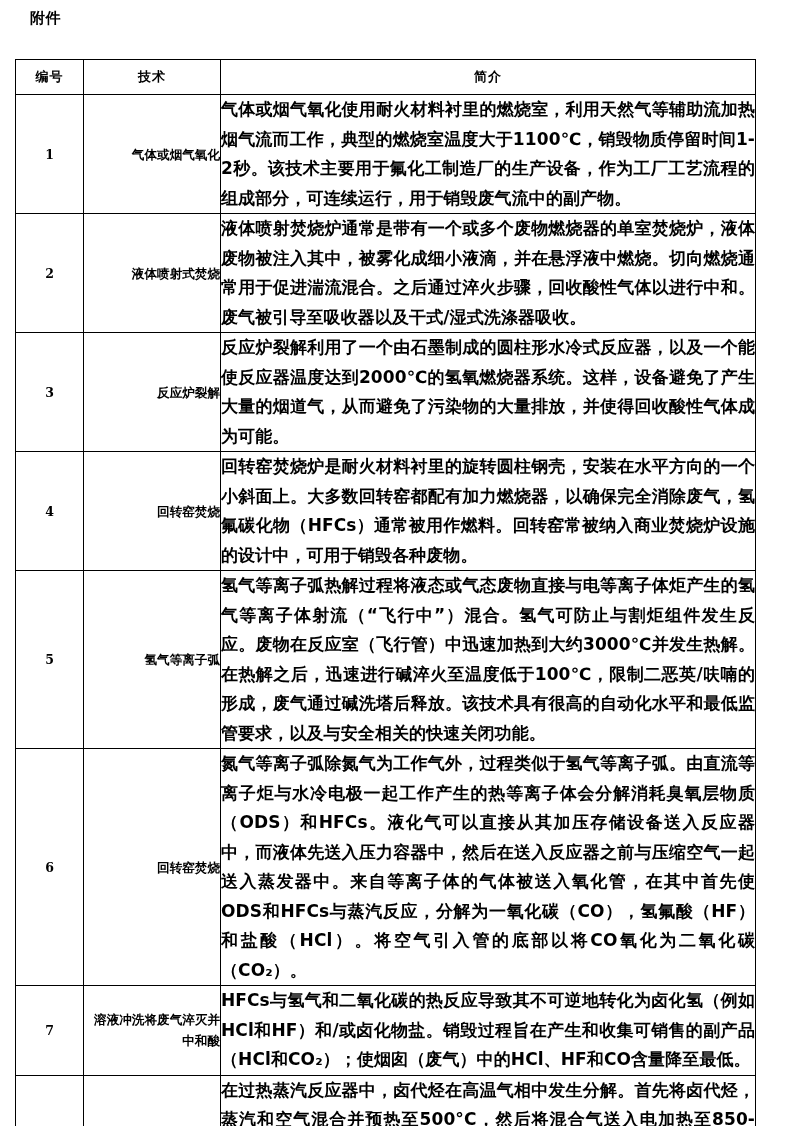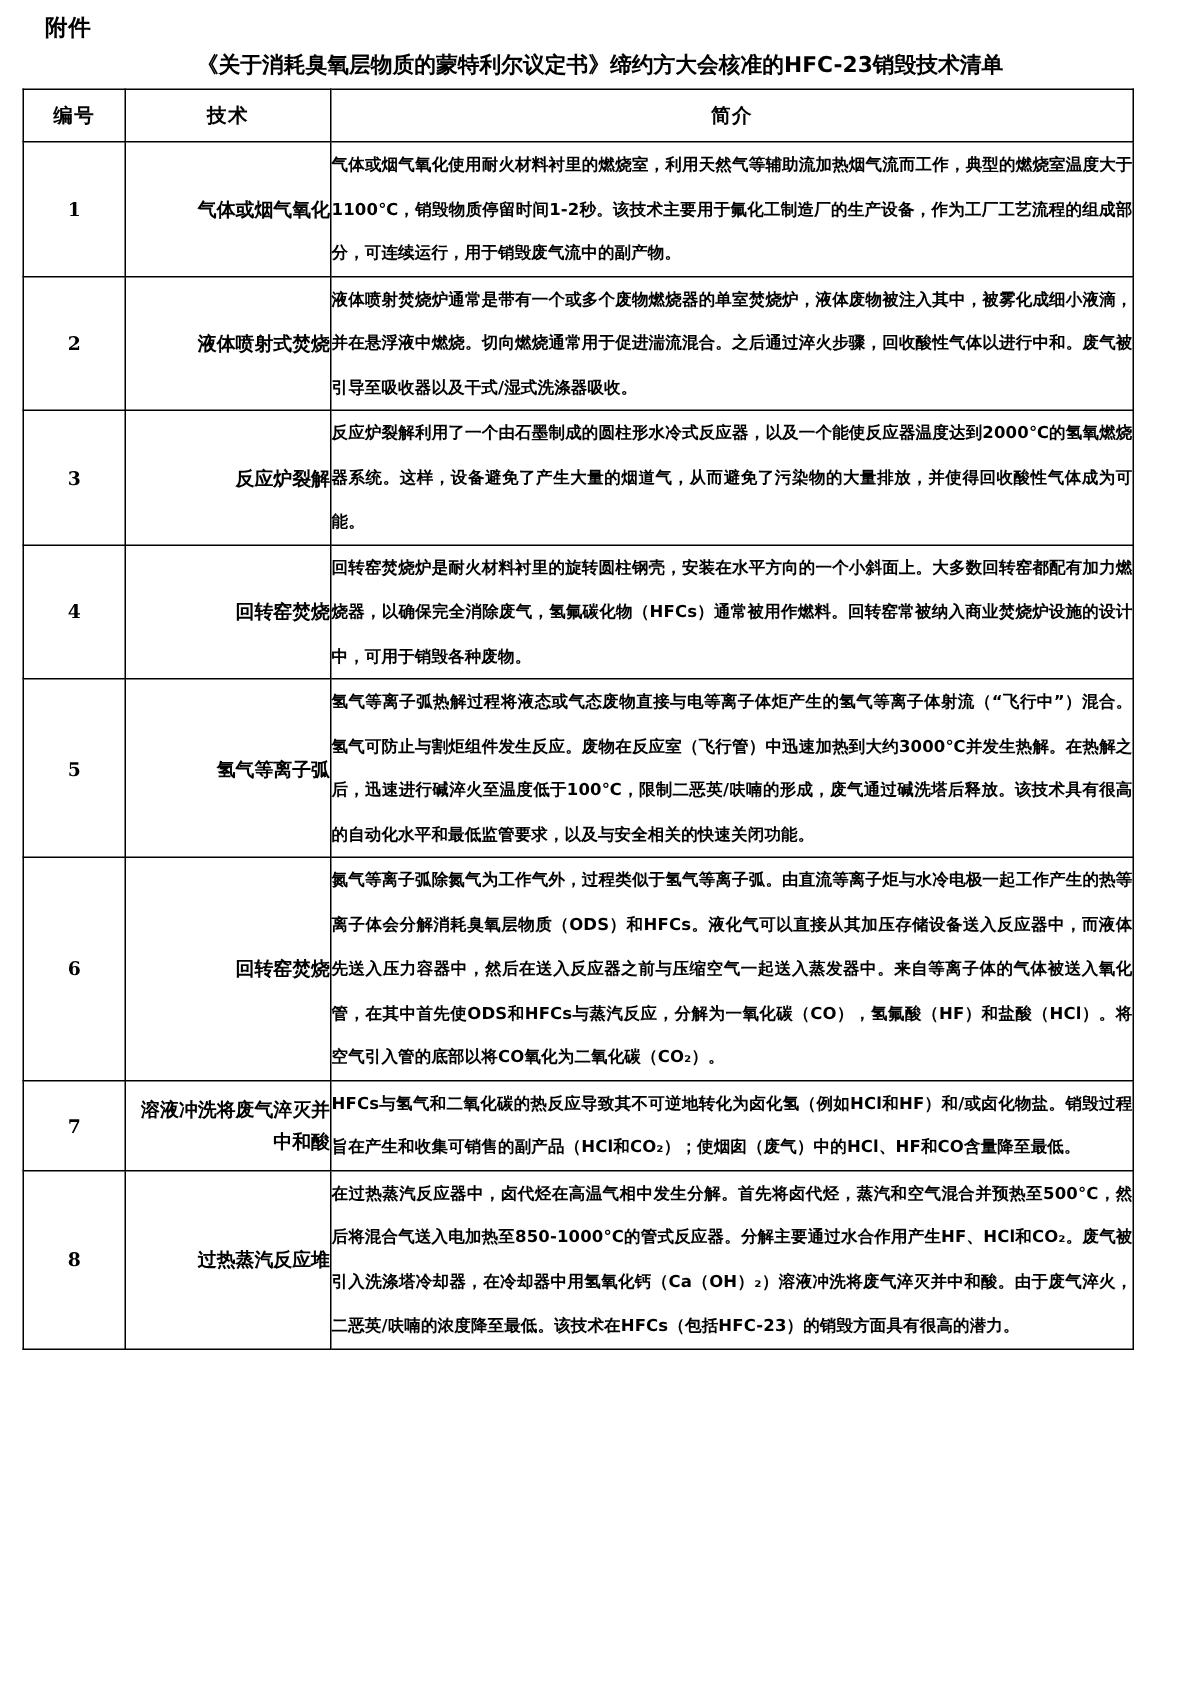--- a/index.html
+++ b/index.html
@@ -75,35 +75,34 @@
   td.tech {
     text-align: right;
     font-size: 12.6px;
     font-weight: bold;
     padding: 0 6px 0 9px;
     line-height: 21px;
   }
   td.desc {
     text-align: justify;
     text-align-last: left;
-    font-size: 11px;
+    font-size: 17px;
     font-weight: bold;
     line-height: 29.5px;
     padding: 7px 9px 7px 10px;
     letter-spacing: 0.1px;
   }
 </style>
 </head>
 <body>
 
 <div class="page">
 
   <div class="attach-label">附件</div>
 
-  <div class="doc-title">《关于消耗臭氧层物质的蒙特利尔议定书》缔约方大会核准的HFC-23销毁技术清单</div>
 
   <table class="listing">
     <colgroup>
       <col class="c-no">
       <col class="c-tech">
       <col class="c-desc">
     </colgroup>
     <thead>
       <tr>
         <th>编号</th>

